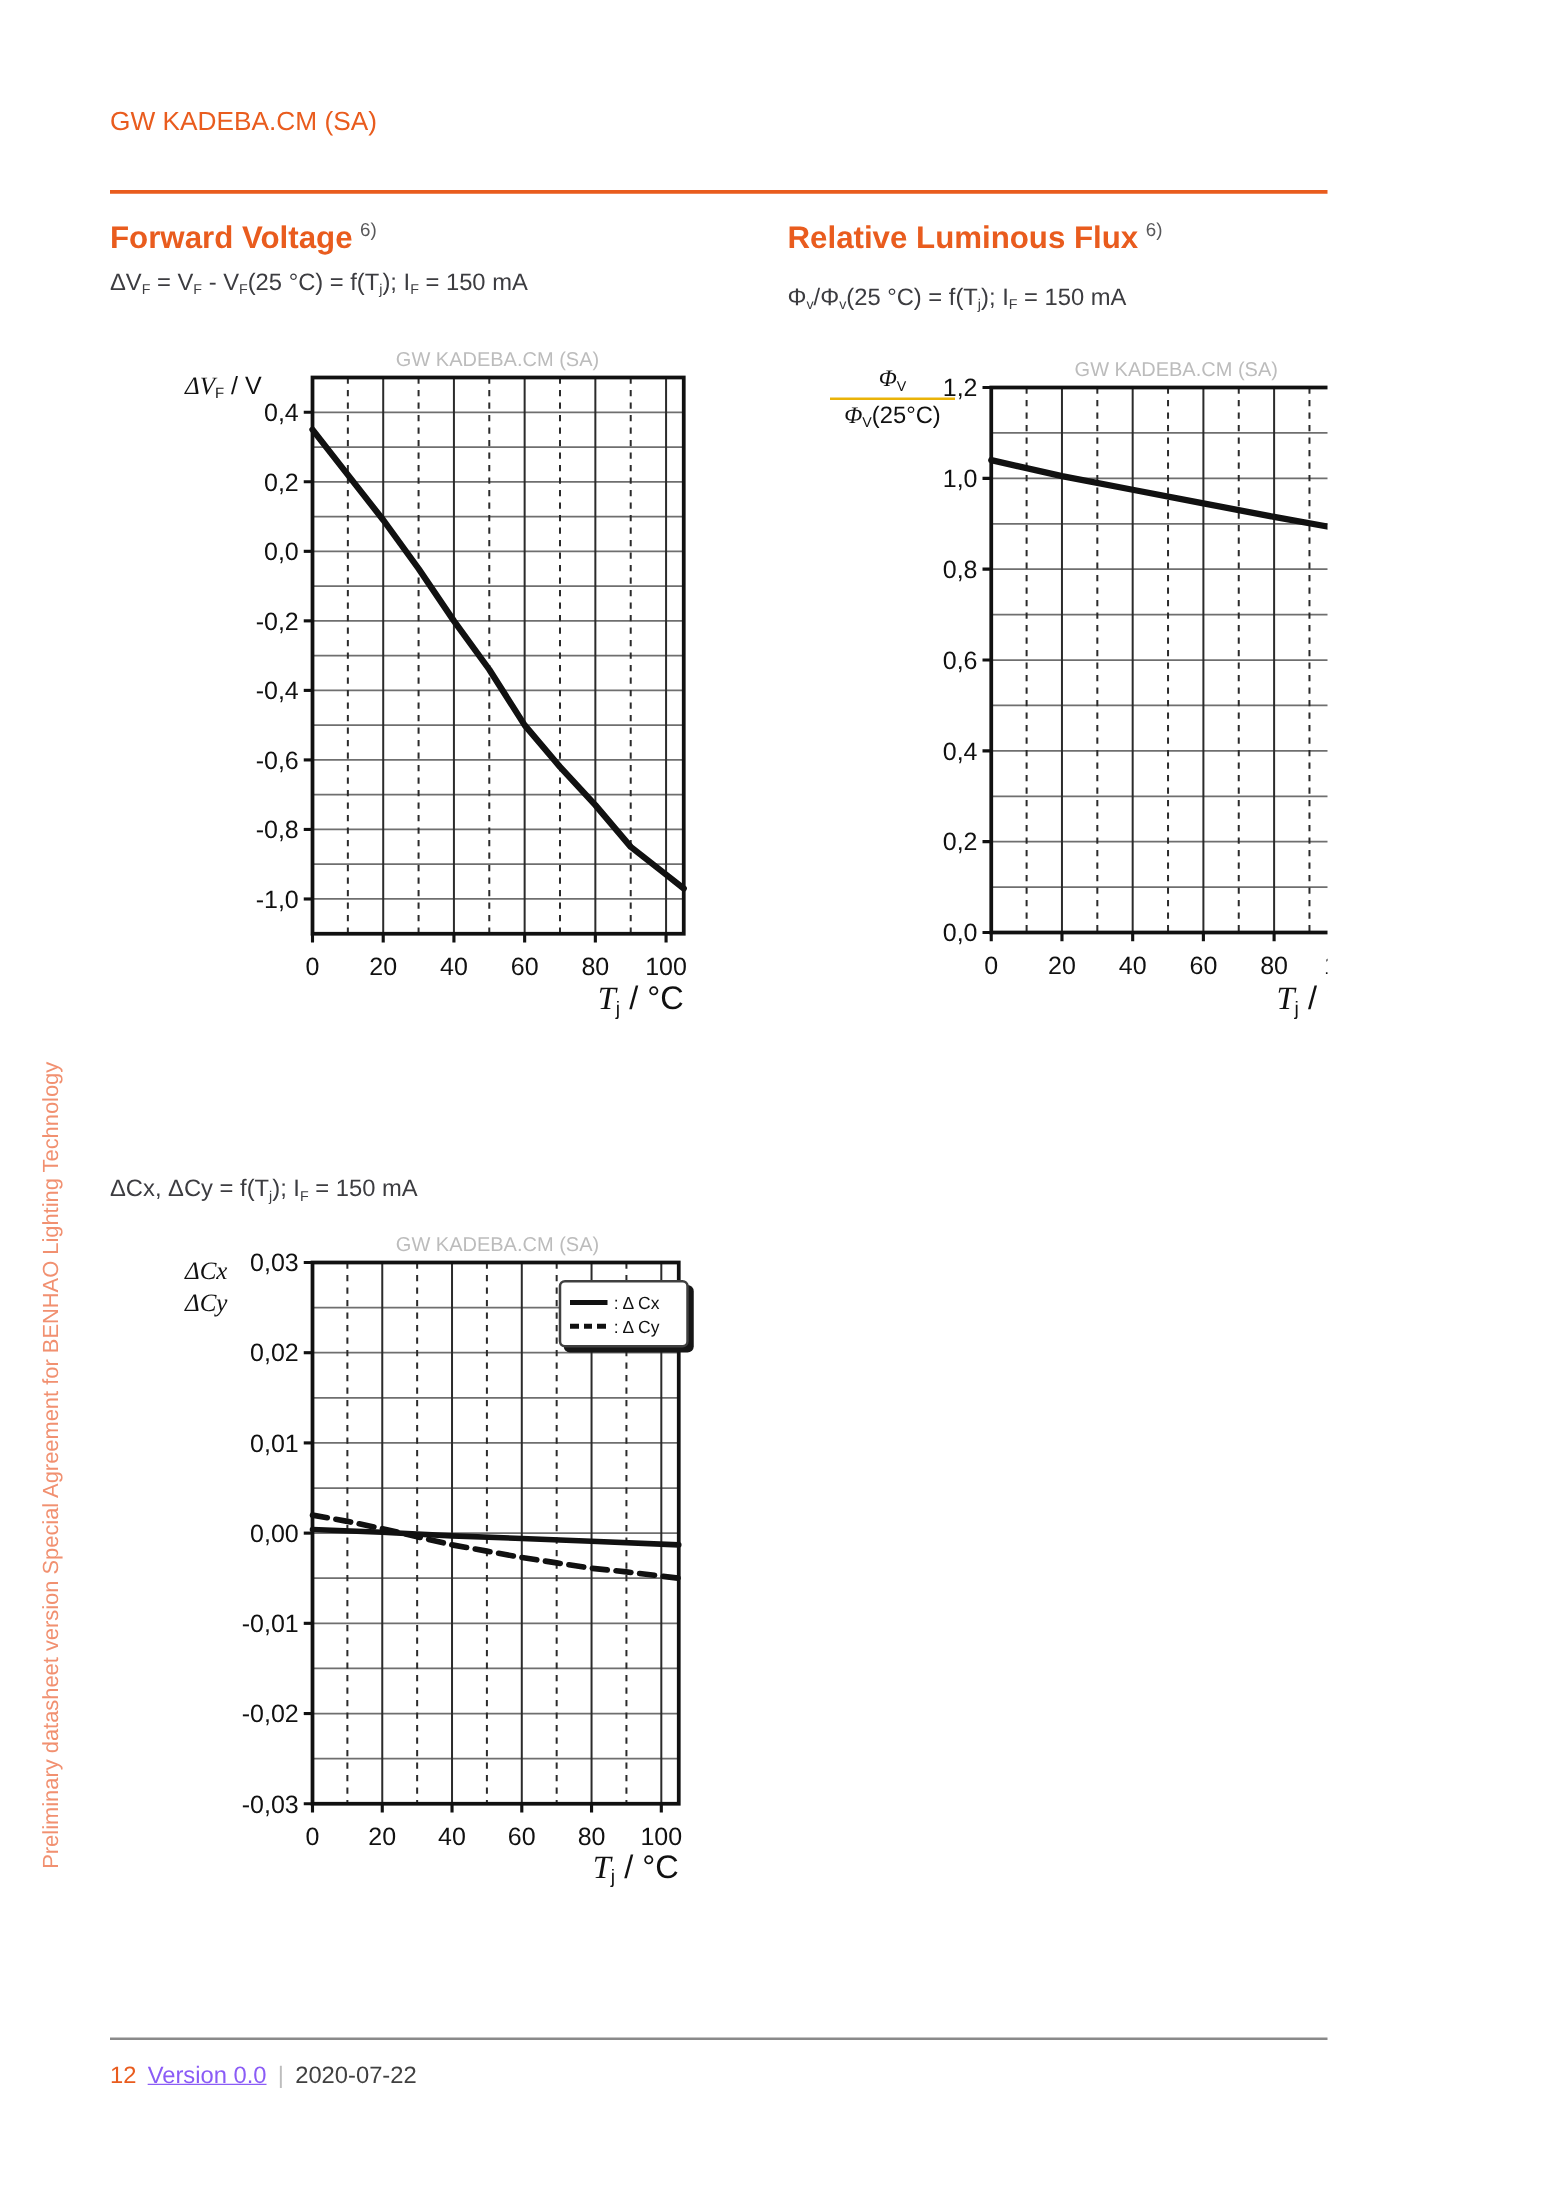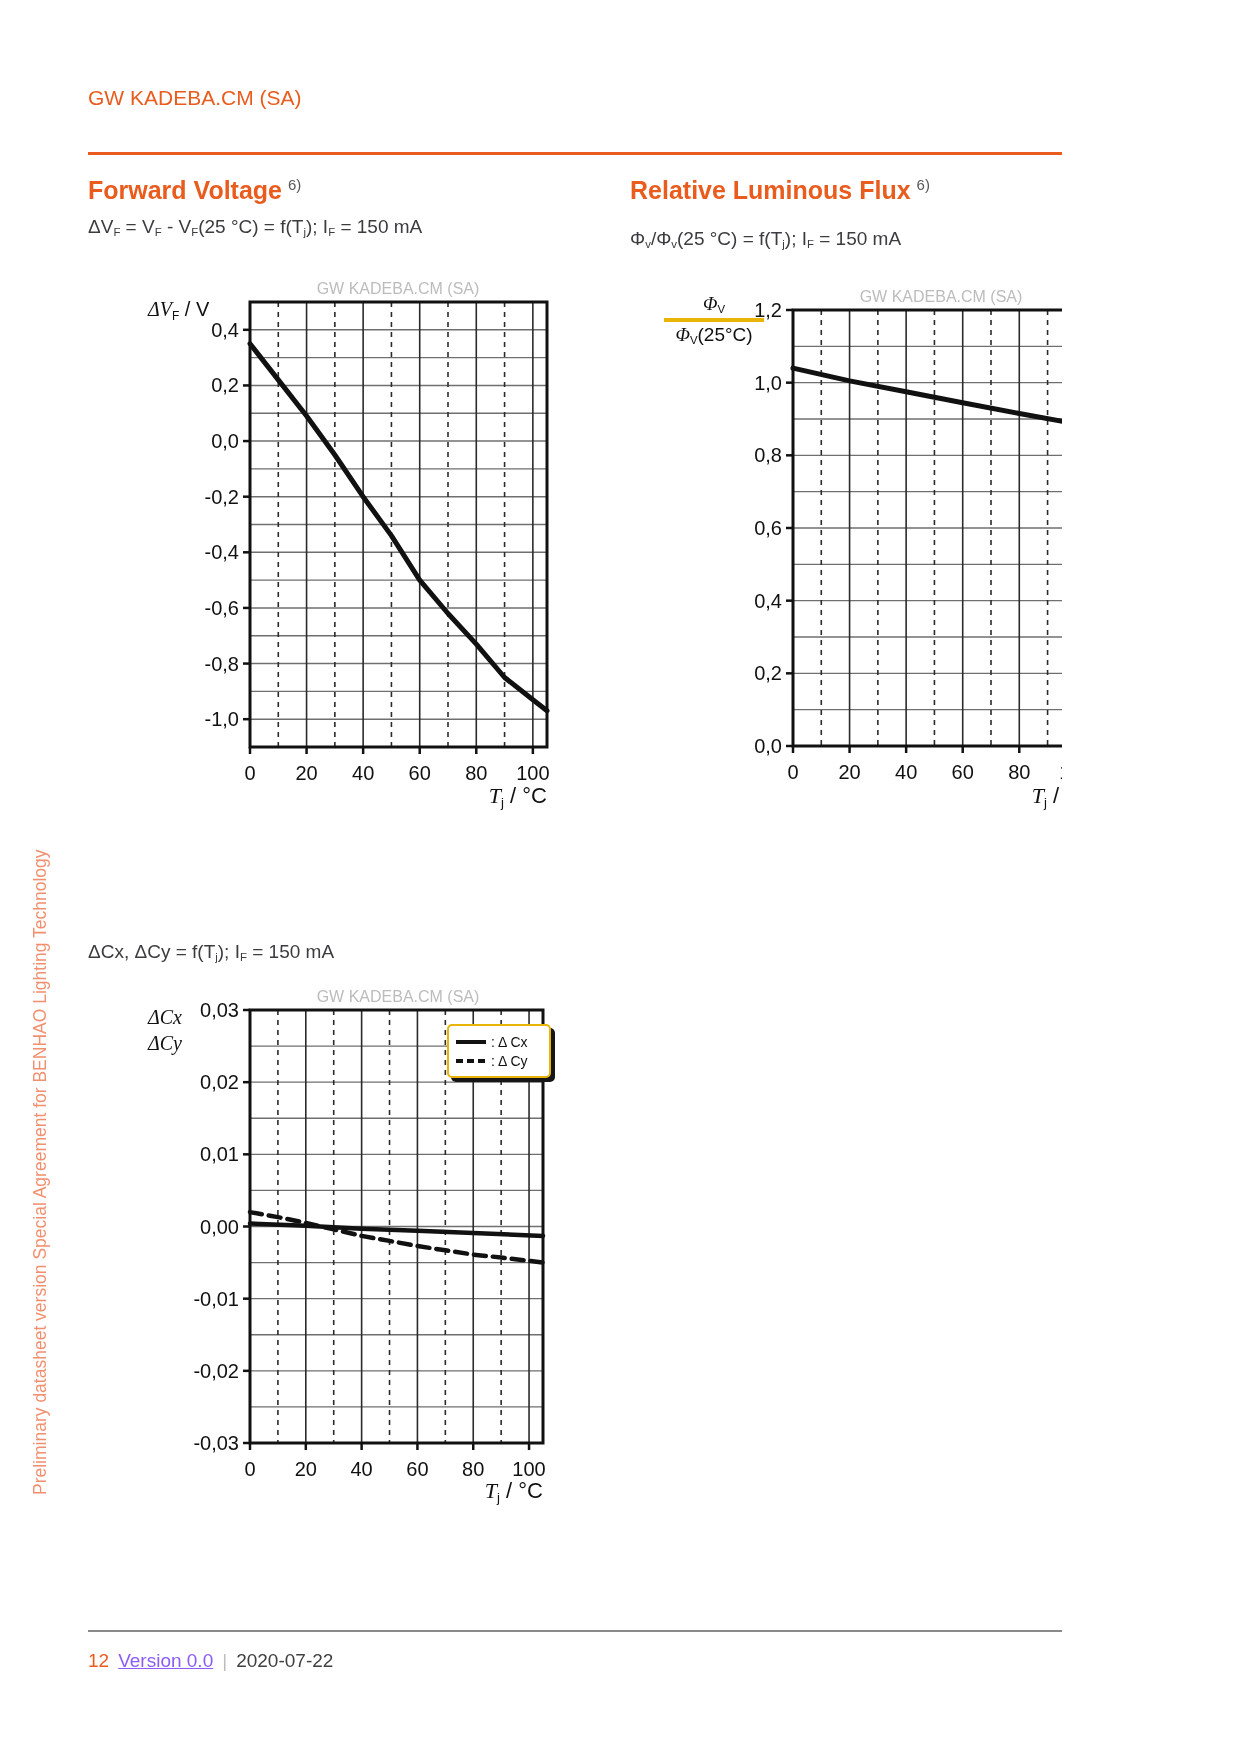--- a/index.html
+++ b/index.html
@@ -8,26 +8,26 @@
   .abs{position:absolute;}
   .product{left:88px;top:86px;font-size:21px;color:#E95C1E;}
   .rule-orange{left:88px;top:152px;width:1065px;height:3px;background:#E95C1E;}
   .heading{font-size:25px;font-weight:700;color:#E95C1E;white-space:nowrap;}
   .sup6{font-size:15px;color:#58585a;font-weight:400;vertical-align:9px;margin-left:6px;}
   .subtitle{font-size:19px;color:#3c3c40;white-space:nowrap;}
   .sub{font-size:0.6em;vertical-align:-0.3em;}
   .it{font-style:italic;font-family:"Liberation Serif",serif;}
   .watermark{font-size:16px;color:#bcbcbc;text-align:center;width:240px;white-space:nowrap;}
   .axis-label{font-size:20px;white-space:nowrap;}
-  .xlabel{font-size:22px;text-align:right;width:150px;white-space:nowrap;}
+  .xlabel{font-size:26px;text-align:right;width:150px;white-space:nowrap;}
   .frac{width:100px;text-align:center;font-size:19px;line-height:1.25;}
-  .frac .num{display:block;border-bottom:4px solid #eab308;padding:0 2px 1px 2px;}
+  .frac .num{display:block;border-bottom:2px solid #eab308;padding:0 2px 1px 2px;}
   .frac .den{display:block;padding-top:1px;}
   svg text{font-family:"Liberation Sans",sans-serif;font-size:20px;fill:#111;}
-  .legend{left:447px;top:1024px;width:86px;background:#fff;border:2px solid #eab308;
+  .legend{left:447px;top:1024px;width:86px;background:#fff;border:2px solid #404040;
           border-radius:5px;box-shadow:4px 4px 0 #161616;padding:6px 7px;z-index:3;}
   .legend-row{display:flex;align-items:center;gap:5px;height:19px;}
   .legend-line{width:30px;height:4px;background:#111;flex:0 0 auto;}
   .legend-line.dashed{background:repeating-linear-gradient(90deg,#111 0 7px,transparent 7px 11px);}
   .legend-label{font-size:14px;color:#111;white-space:nowrap;}
   .sidebar-note{left:30px;top:690px;height:805px;font-size:17.5px;color:#F19070;
                 writing-mode:vertical-rl;transform:rotate(180deg);white-space:nowrap;}
   .footer-rule{left:88px;top:1630px;width:1065px;height:2px;background:#8a8a8a;}
   .footer{left:88px;top:1650px;display:flex;gap:9px;align-items:baseline;font-size:19px;}
   .page-num{color:#E95C1E;}

